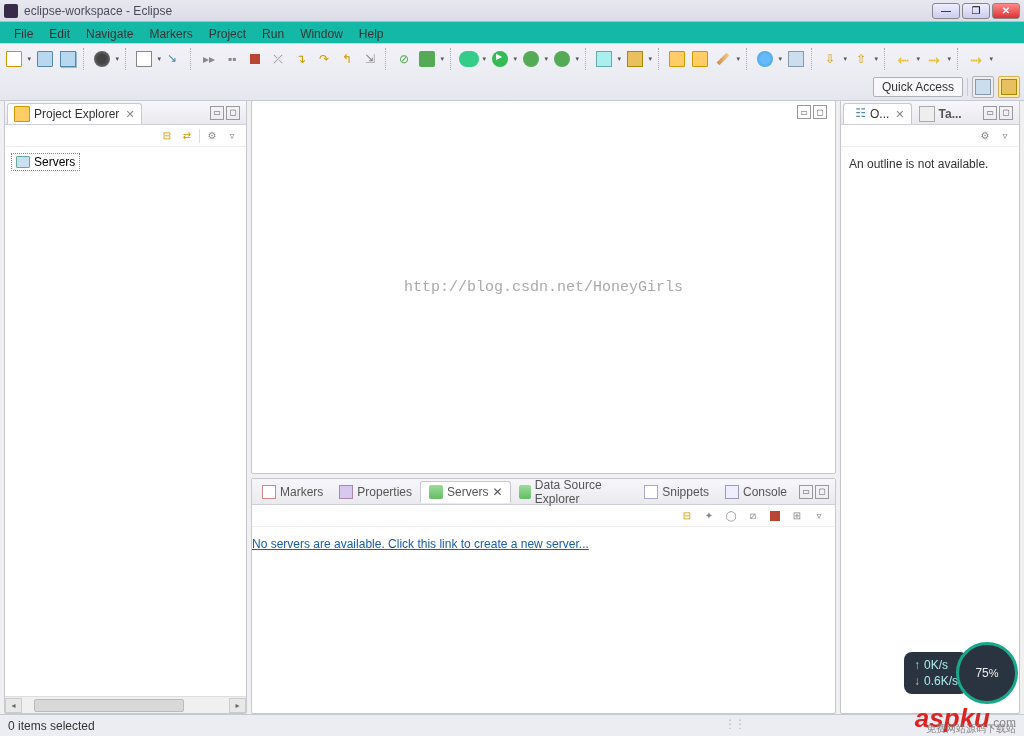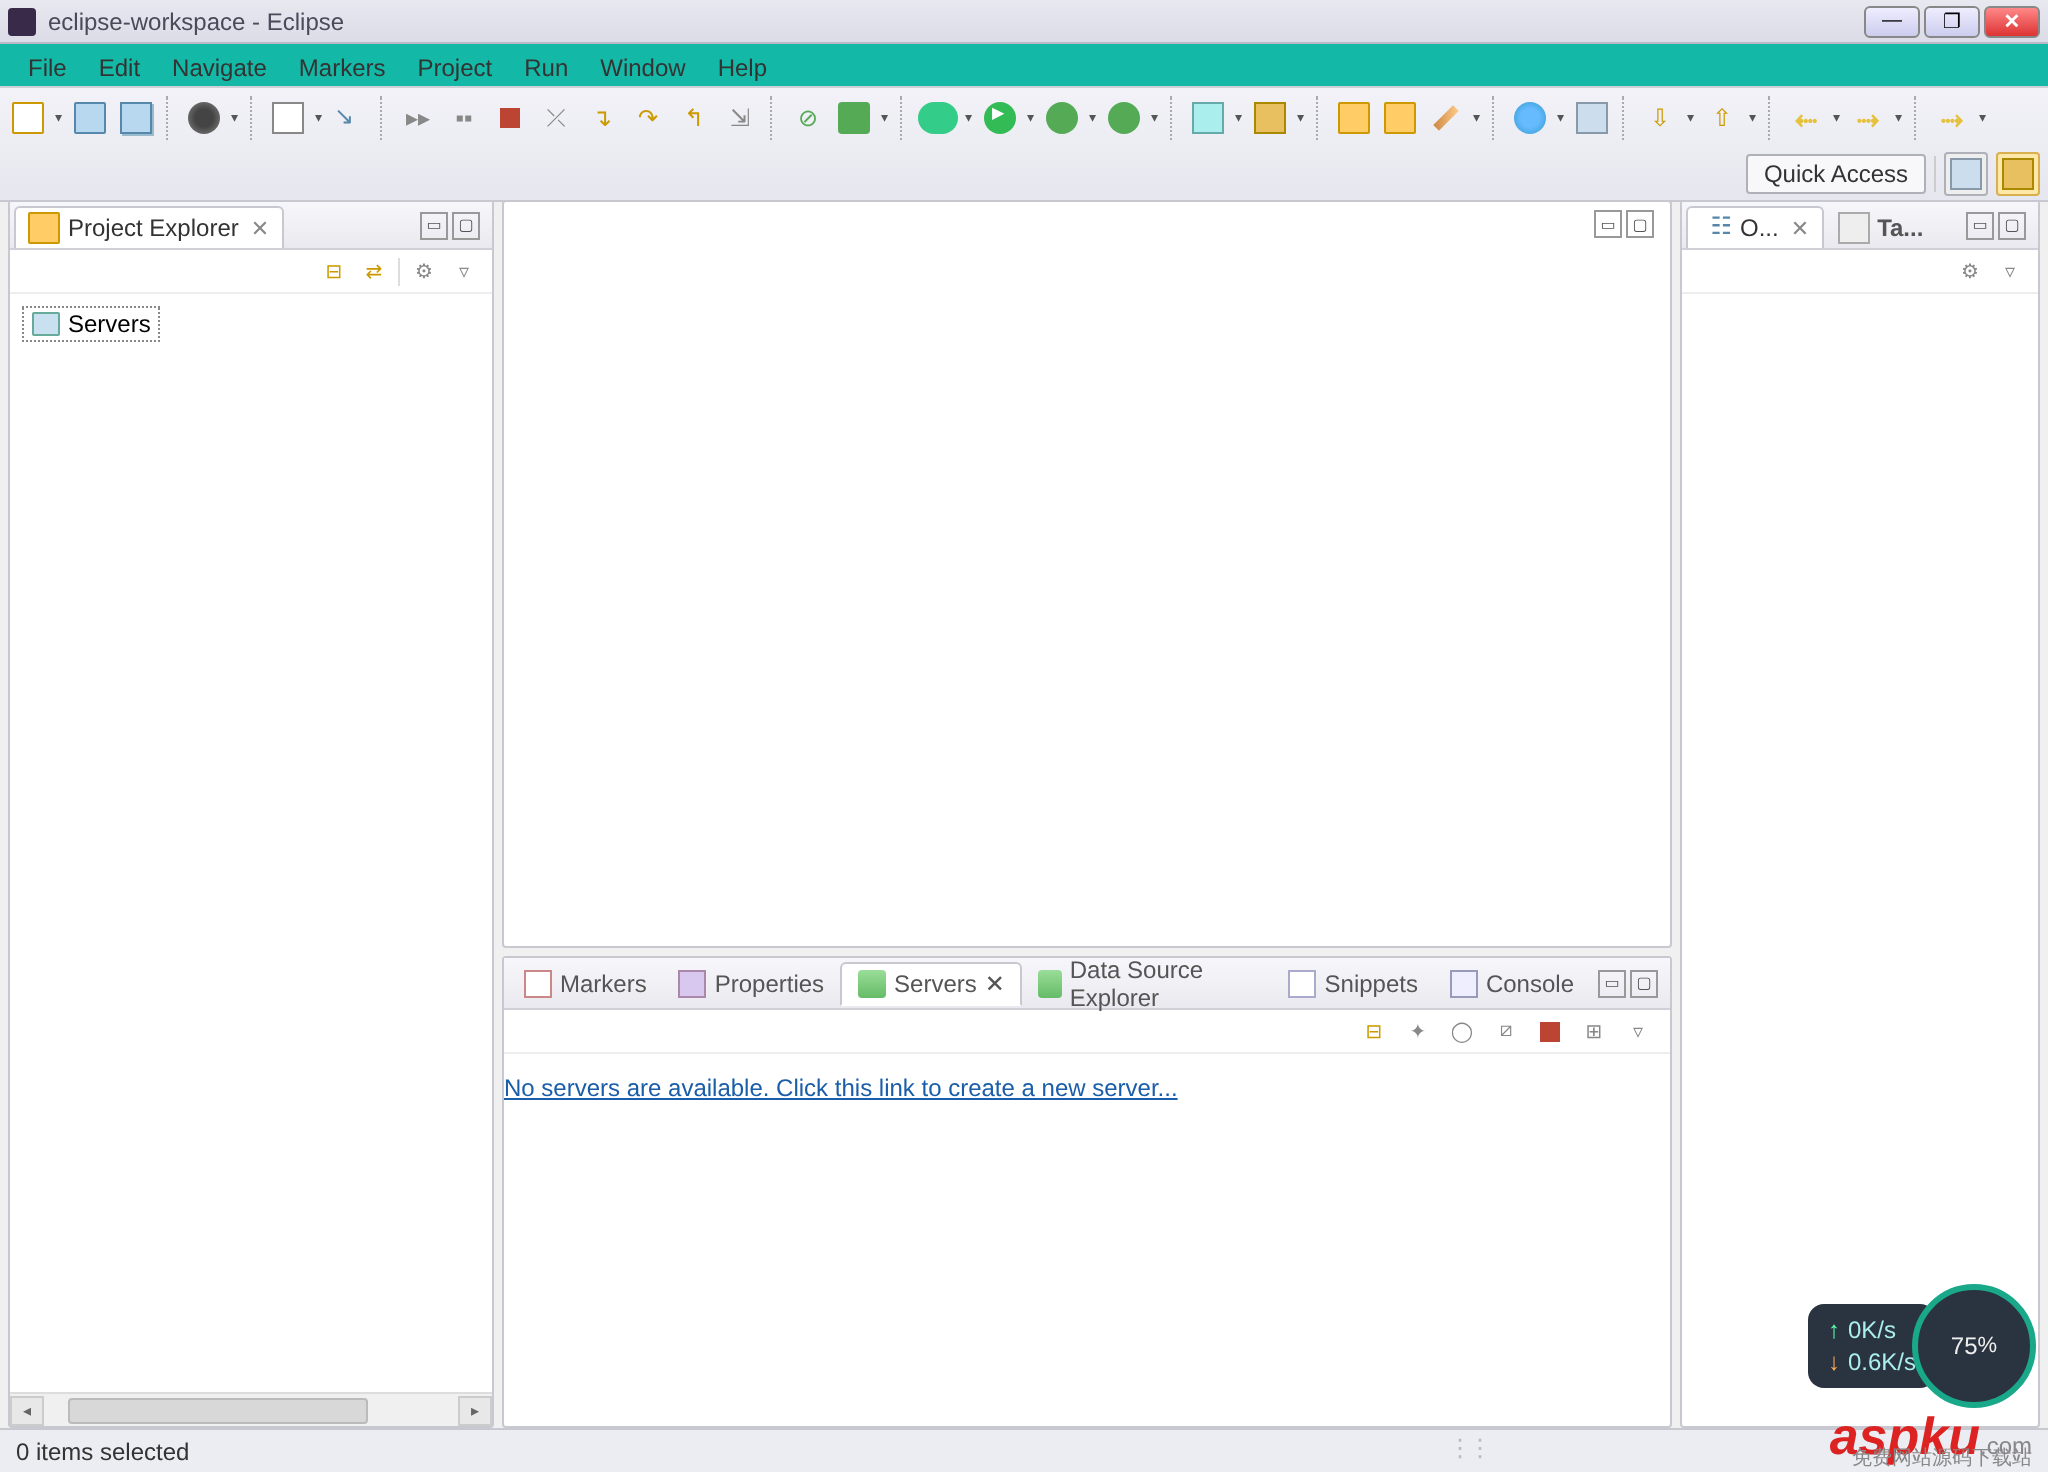--- a/index.html
+++ b/index.html
@@ -295,20 +295,21 @@
       <div class="ar">▸</div>
     </div>
   </div>
 
   <div class="panel-mid">
     <div class="editor-area">
       <div class="editor-min minmax">
         <div class="mm-btn">▭</div>
         <div class="mm-btn">▢</div>
       </div>
+      <div class="watermark">http://blog.csdn.net/HoneyGirls</div>
     </div>
 
     <div class="panel bottom-panel">
       <div class="bottom-tabs">
         <div class="btab">
             <span class="bi bi-marker"></span>
             <span>Markers</span>
           </div>
         <div class="btab">
             <span class="bi bi-prop"></span>
@@ -368,20 +369,21 @@
       <div class="spacer"></div>
       <div class="minmax">
         <div class="mm-btn">▭</div>
         <div class="mm-btn">▢</div>
       </div>
     </div>
     <div class="view-toolbar">
       <div class="vtbtn">⚙</div>
       <div class="vtbtn">▿</div>
     </div>
+    <div class="outline-text">An outline is not available.</div>
   </div>
 </div>
 
 <div class="statusbar">
   <span>0 items selected</span>
   <span class="grip">⋮⋮</span>
 </div>
 
 <div class="net-widget">
   <div class="row">

